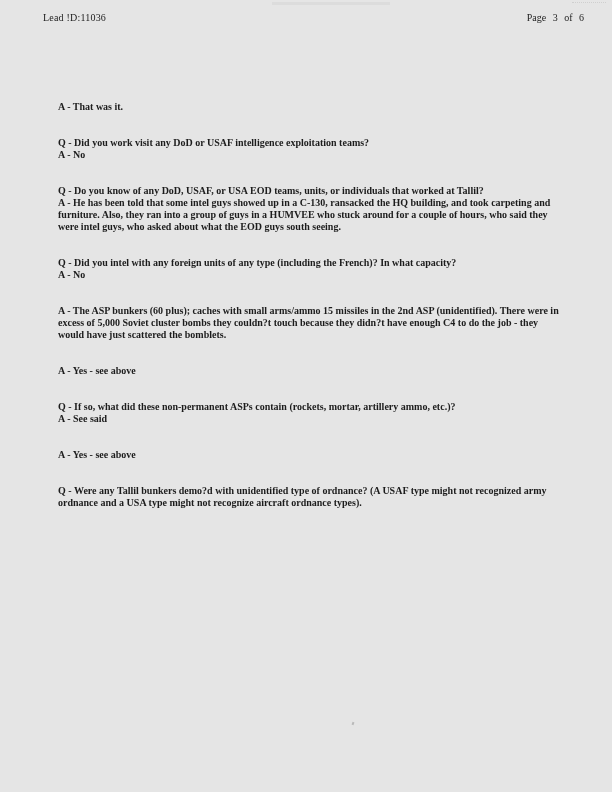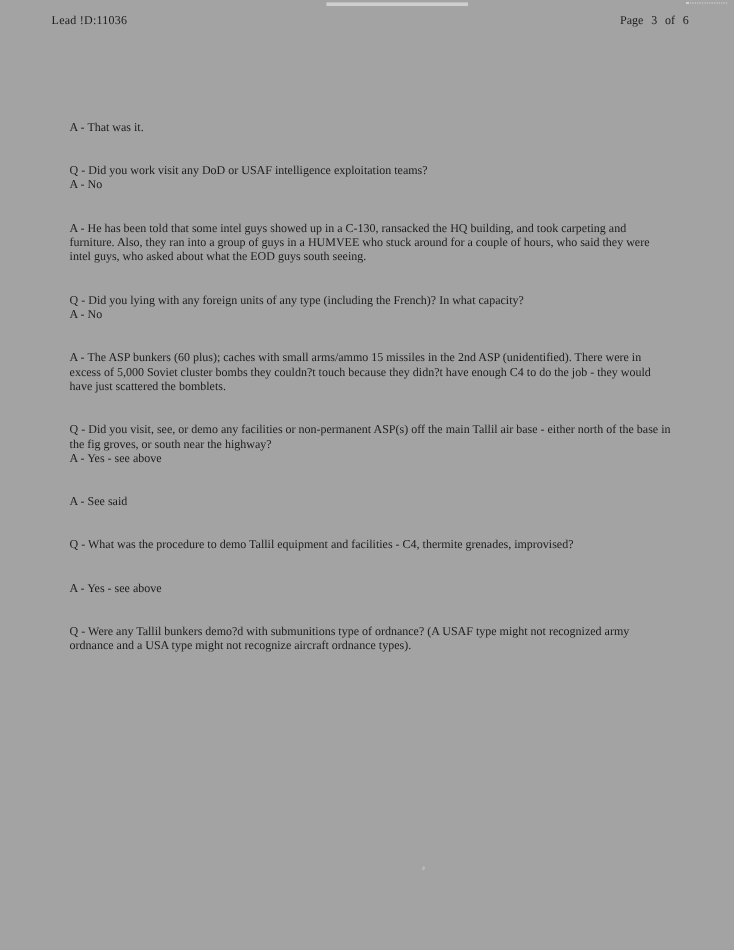--- a/index.html
+++ b/index.html
@@ -4,55 +4,56 @@
 <style>
   html, body {
     margin: 0;
     padding: 0;
     background: #ffffff;
   }
   .page {
     position: relative;
     width: 612px;
     height: 792px;
-    background: #a3a3a3;
+    background: #e5e5e5;
     overflow: hidden;
     font-family: "Liberation Serif", serif;
     color: #1c1c1c;
   }
   .header-lead-id {
     position: absolute;
     left: 43px;
     top: 12px;
     font-size: 10px;
     line-height: 12px;
     letter-spacing: 0.2px;
   }
   .header-page-indicator {
     position: absolute;
-    right: 38px;
+    right: 28px;
     top: 12px;
     font-size: 10px;
     line-height: 12px;
     word-spacing: 4px;
   }
   .content {
     position: absolute;
     left: 58px;
     top: 101px;
     width: 503px;
     font-size: 10px;
     line-height: 12px;
   }
   .qa-block {
     margin: 0 0 24px 0;
   }
   .qa-block p {
     margin: 0;
     padding: 0;
+    font-weight: bold;
   }
   
   .artifact-top-center {
     position: absolute;
     left: 272px;
     top: 2px;
     width: 118px;
     height: 3px;
     background: #d9d9d9;
     opacity: 0.8;
@@ -93,50 +94,50 @@
       <p class="q"></p>
       <p class="a">A - That was it.</p>
     </div>
 
     <div class="qa-block">
       <p class="q">Q - Did you work visit any DoD or USAF intelligence exploitation teams?</p>
       <p class="a">A - No</p>
     </div>
 
     <div class="qa-block">
+      <p class="q">Q - Do you know of any DoD, USAF, or USA EOD teams, units, or individuals that worked at Tallil?</p>
       <p class="a">A - He has been told that some intel guys showed up in a C-130, ransacked the HQ building, and took carpeting and furniture.  Also, they ran into a group of guys in a HUMVEE who stuck around  for a couple of hours, who said they were intel guys, who asked about what the EOD guys south seeing.</p>
     </div>
 
     <div class="qa-block">
-      <p class="q">Q - Did you lying with any foreign units of any type (including the French)? In what capacity?</p>
+      <p class="q">Q - Did you intel with any foreign units of any type (including the French)? In what capacity?</p>
       <p class="a">A - No</p>
     </div>
 
     <div class="qa-block">
       <p class="a">A - The ASP bunkers (60 plus); caches with small arms/ammo 15 missiles in the 2nd ASP (unidentified).  There were in excess of 5,000 Soviet cluster bombs they couldn?t touch because they didn?t have enough C4 to do the job - they would have just scattered the bomblets.</p>
     </div>
 
     <div class="qa-block">
-      <p class="q">Q - Did you visit, see, or demo any facilities or non-permanent ASP(s) off the main Tallil air base - either north of the base in the fig groves, or south near the highway?</p>
       <p class="a">A - Yes - see above</p>
     </div>
 
     <div class="qa-block">
+      <p class="q">Q - If so, what did these non-permanent ASPs contain (rockets, mortar, artillery ammo, etc.)?</p>
       <p class="a">A - See said</p>
     </div>
 
     <div class="qa-block">
-      <p class="q">Q - What was the procedure to demo Tallil equipment and facilities - C4, thermite grenades, improvised?</p>
     </div>
 
     <div class="qa-block">
       <p class="a">A - Yes - see above</p>
     </div>
 
     <div class="qa-block">
-      <p class="q">Q - Were any Tallil bunkers demo?d with submunitions type of ordnance? (A USAF type might not recognized army ordnance and a USA type might not recognize aircraft ordnance types).</p>
+      <p class="q">Q - Were any Tallil bunkers demo?d with unidentified type of ordnance? (A USAF type might not recognized army ordnance and a USA type might not recognize aircraft ordnance types).</p>
     </div>
 
     <div class="qa-block">
     </div>
 
   </div>
 </div>
 
 </body></html>

